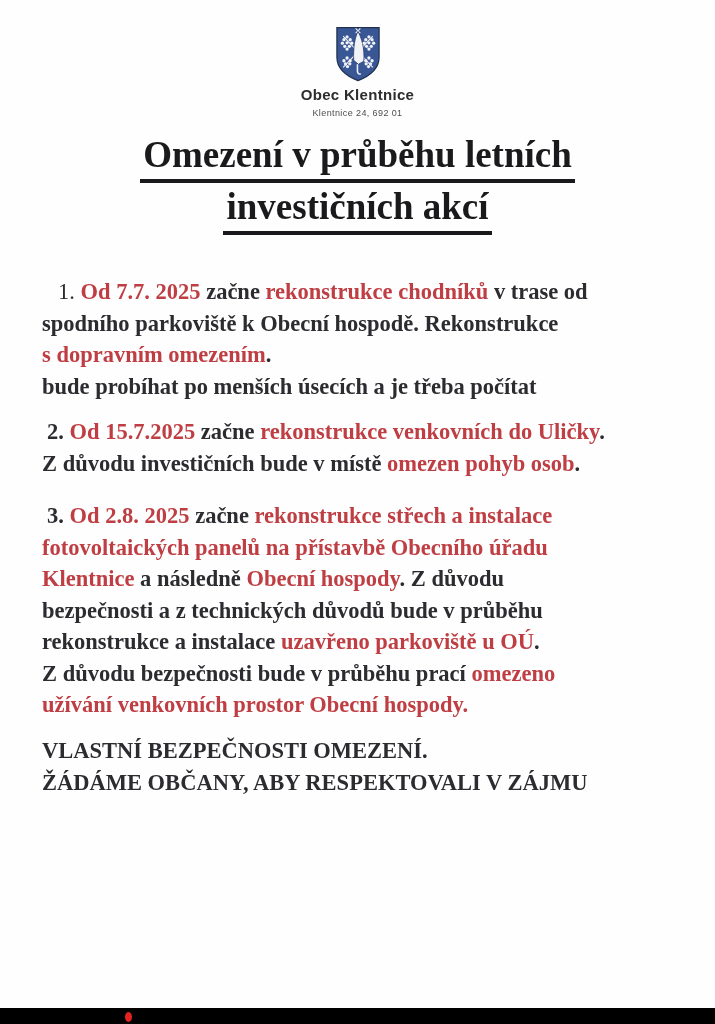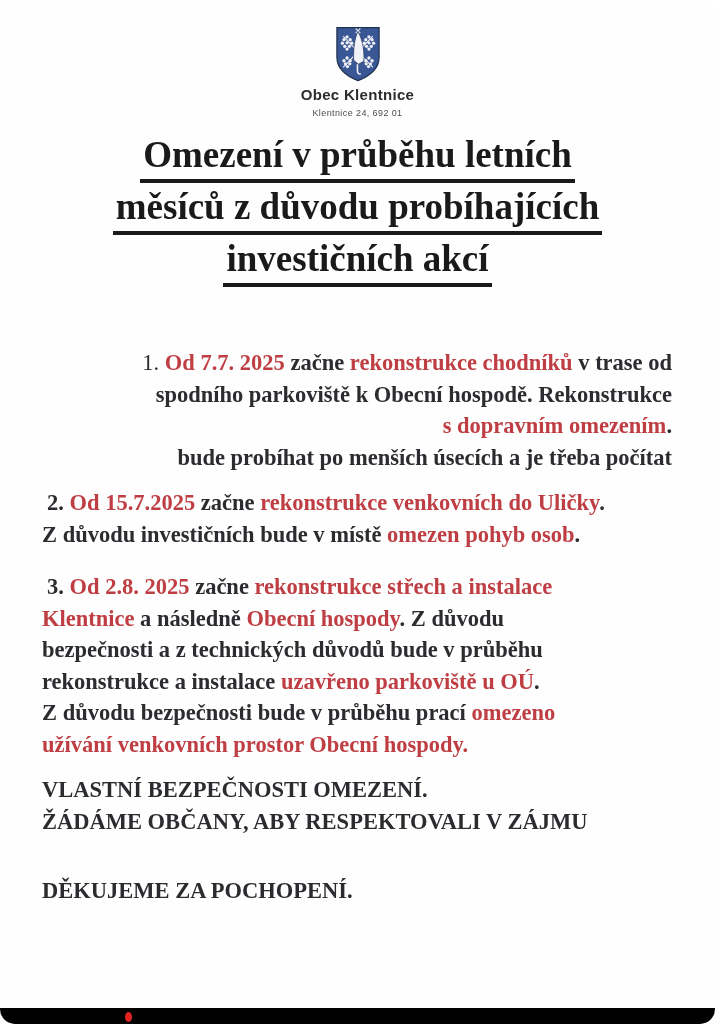--- a/index.html
+++ b/index.html
@@ -4,21 +4,20 @@
 <style>
   html, body { margin: 0; padding: 0; background: #ffffff; }
   .page {
     position: relative;
     width: 715px;
     height: 1024px;
     margin: 0 auto;
     background: #fefefe;
     overflow: hidden;
     font-family: "Liberation Serif", "DejaVu Serif", serif;
-    border-radius: 15px;
   }
   
   .header { padding-top: 26px; text-align: center; }
   .coat { display: block; margin: 0 auto; }
   .org-name {
     margin-top: 3px;
     font-family: "Liberation Sans", "DejaVu Sans", sans-serif;
     font-weight: bold;
     font-size: 15px;
     color: #2d2d2f;
@@ -49,21 +48,21 @@
   
   .content {
     margin-left: 42px;
     width: 630px;
     font-weight: bold;
     font-size: 22.5px;
     line-height: 31.5px;
     color: var(--text-black, #2c2c30);
   }
   .content .line { white-space: nowrap; }
-  .notice-1 { margin-top: 60px; text-align: right; }
+  .notice-1 { margin-top: 41px; }
   .notice-2 { margin-top: 14px; }
   .notice-3 { margin-top: 21px; }
   .notice-1 .first-line { padding-left: 16px; }
   .notice-2 .first-line, .notice-3 .first-line { padding-left: 5px; }
   .c-red { color: var(--accent-red, #bf3e43); }
   .c-black { color: var(--text-black, #2c2c30); }
   .num-light { font-weight: normal; }
   .closing-request { margin-top: 14px; line-height: 32px; }
   .closing-thanks  { margin-top: 37px; line-height: 32px; }
   
@@ -138,21 +137,20 @@
             <circle cx="45.5" cy="52" r="2.1"></circle>
         </g>
       </g>
     </svg>
     <div class="org-name">Obec Klentnice</div>
     <div class="org-address">Klentnice 24, 692 01</div>
   </div>
 
   <div class="title">
     <div><span class="title-line">Omezení v průběhu letních</span></div>
-    <div><span class="title-line">měsíců z důvodu probíhajících</span></div>
     <div><span class="title-line">investičních akcí</span></div>
   </div>
 
   <div class="content">
 
     <div class="notice-1">
       <div class="line first-line">
         <span class="c-black num-light">1. </span><span class="c-red">Od 7.7. 2025 </span><span class="c-black">začne </span><span class="c-red">rekonstrukce chodníků </span><span class="c-black">v trase od</span>
       </div>
       <div class="line">
@@ -173,43 +171,43 @@
       <div class="line">
         <span class="c-black">Z důvodu investičních bude v místě </span><span class="c-red">omezen pohyb osob</span><span class="c-black">.</span>
       </div>
     </div>
 
     <div class="notice-3">
       <div class="line first-line">
         <span class="c-black">3. </span><span class="c-red">Od 2.8. 2025 </span><span class="c-black">začne </span><span class="c-red">rekonstrukce střech a instalace</span>
       </div>
       <div class="line">
+        <span class="c-red">fotovoltaických panelů na přístavbě Obecního úřadu</span>
+      </div>
+      <div class="line">
         <span class="c-red">Klentnice </span><span class="c-black">a následně </span><span class="c-red">Obecní hospody</span><span class="c-black">. Z důvodu</span>
       </div>
       <div class="line">
         <span class="c-black">bezpečnosti a z technických důvodů bude v průběhu</span>
       </div>
       <div class="line">
         <span class="c-black">rekonstrukce a instalace </span><span class="c-red">uzavřeno parkoviště u OÚ</span><span class="c-black">.</span>
       </div>
       <div class="line">
         <span class="c-black">Z důvodu bezpečnosti bude v průběhu prací </span><span class="c-red">omezeno</span>
       </div>
       <div class="line">
         <span class="c-red">užívání venkovních prostor Obecní hospody.</span>
       </div>
     </div>
 
     <div class="closing-request">
       <div class="line">VLASTNÍ BEZPEČNOSTI OMEZENÍ.</div>
       <div class="line">ŽÁDÁME OBČANY, ABY RESPEKTOVALI V ZÁJMU</div>
     </div>
-    <div class="closing-thanks">
-      <div class="line">DĚKUJEME ZA POCHOPENÍ.</div>
-    </div>
 
   </div>
 
   <div class="scan-bar">
     <span class="scan-mark"></span>
   </div>
 
 </div>
 
 </body></html>

